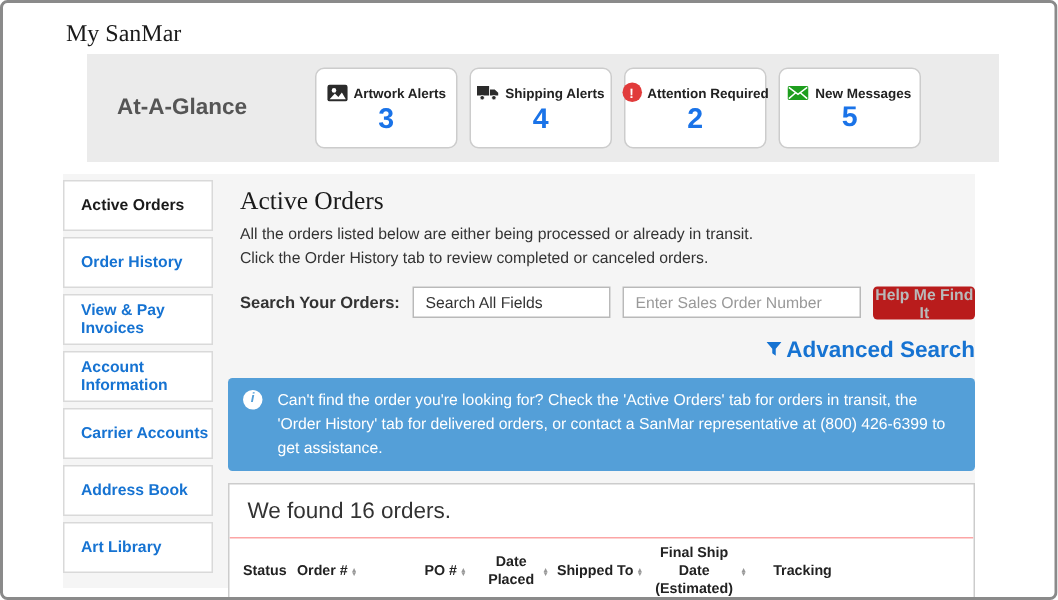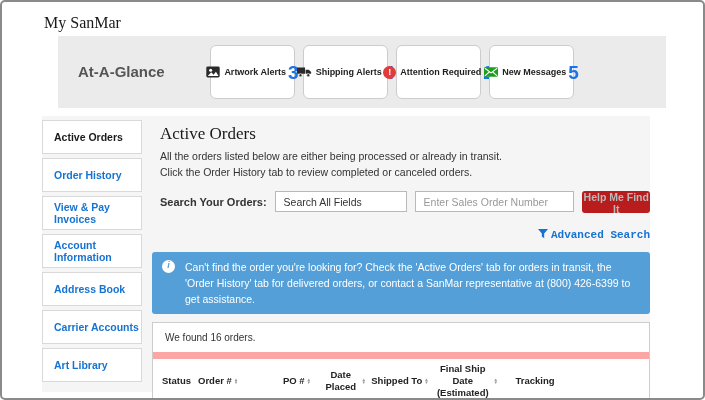--- a/index.html
+++ b/index.html
@@ -14,22 +14,22 @@
     padding:12px 0 0 42px; height:34px;
   }
   
   .glance {
     margin-left:56px; width:608px; height:72px; background:#ebebeb;
     display:flex; align-items:center; padding:0 8px 0 20px;
   }
   .glance-title { width:132px; font-size:15px; font-weight:bold; color:#555; line-height:1.35; }
   .cards { display:flex; gap:8px; flex:1; }
   .card {
-    width:85px; height:54px; background:#fff; border:1px solid #ccc; border-radius:6px;
-    display:flex; flex-direction:row; align-items:center; justify-content:center; gap:2px;
+    width:95px; height:54px; background:#fff; border:1px solid #ccc; border-radius:6px;
+    display:flex; flex-direction:column; align-items:center; justify-content:center; gap:2px;
     cursor:pointer;
   }
   .card-top { display:flex; align-items:center; gap:4px; }
   .card-label { font-size:9px; font-weight:bold; color:#222; white-space:nowrap; }
   .card-count { font-size:19px; font-weight:bold; color:#1a73e8; line-height:1; }
   .ic-img svg, .ic-truck svg, .ic-env svg { display:block; }
   .ic-alert {
     width:13px; height:13px; background:#e13b3b; border-radius:50%; color:#fff;
     font-size:9px; font-weight:bold; display:flex; align-items:center; justify-content:center;
   }
@@ -60,36 +60,36 @@
   .inp::placeholder { color:#999; }
   .inp-all { width:132px; }
   .inp-so { width:186px; }
   .help-btn {
     height:22px; width:80px; background:#b91c1c; border:none; border-radius:3px;
     color:#b9b9b9; font-size:10.5px; font-weight:bold; cursor:pointer;
     font-family:"Liberation Sans", sans-serif;
   }
   .advanced { text-align:right; margin-top:12px; }
   .advanced a {
-    font-size:11px; font-weight:bold; color:#1673d2; text-decoration:none;
-    display:inline-flex; align-items:center; gap:3px; cursor:pointer;font-family:Liberation Mono, monospace;
+    font-size:15px; font-weight:bold; color:#1673d2; text-decoration:none;
+    display:inline-flex; align-items:center; gap:3px; cursor:pointer;
   }
   .banner {
     margin-top:9px; background:#549fd8; border-radius:3px; color:#fff;
     font-size:10.5px; line-height:1.55; padding:7px 12px 7px 33px; position:relative;
   }
   .info-ic {
     position:absolute; left:10px; top:8px; width:13px; height:13px; background:#fff;
     border-radius:50%; color:#549fd8; font-size:9px; font-weight:bold;
     display:flex; align-items:center; justify-content:center; font-style:italic;
   }
   .results {
     margin-top:8px; background:#fff; border:1px solid #ccc; height:104px; overflow:hidden;
   }
-  .found { font-size:10px; color:#333; padding:9px 12px; border-bottom:7px solid #fca5a5; }
+  .found { font-size:15px; color:#333; padding:9px 12px; border-bottom:1px solid #fca5a5; }
   .tgrid { display:grid; grid-template-columns:36px 76px 48px 46px 66px 66px 72px 1fr; padding:0 8px; }
   .thead { align-items:center; min-height:34px; }
   .th {
     font-size:9.5px; font-weight:bold; color:#222; line-height:1.25;
     display:flex; align-items:center; justify-content:center; text-align:center; gap:2px;
     padding:4px 1px;
   }
   .th.left { justify-content:flex-start; text-align:left; }
   .sort { display:flex; flex-direction:column; line-height:0.8; color:#999; cursor:pointer; }
   .sort span { font-size:4.5px; }
@@ -155,22 +155,22 @@
       </div>
     </div>
   </div>
 
   <div class="page-body">
     <nav class="sidebar">
       <div class="side-item active">Active Orders</div>
       <div class="side-item">Order History</div>
       <div class="side-item">View &amp; Pay Invoices</div>
       <div class="side-item">Account Information</div>
+      <div class="side-item">Carrier Accounts</div>
       <div class="side-item">Address Book</div>
-      <div class="side-item">Carrier Accounts</div>
       <div class="side-item">Art Library</div>
     </nav>
 
     <main class="main">
       <h1 class="main-heading">Active Orders</h1>
       <div class="desc">
         <div>All the orders listed below are either being processed or already in transit.</div>
         <div>Click the Order History tab to review completed or canceled orders.</div>
       </div>
 

